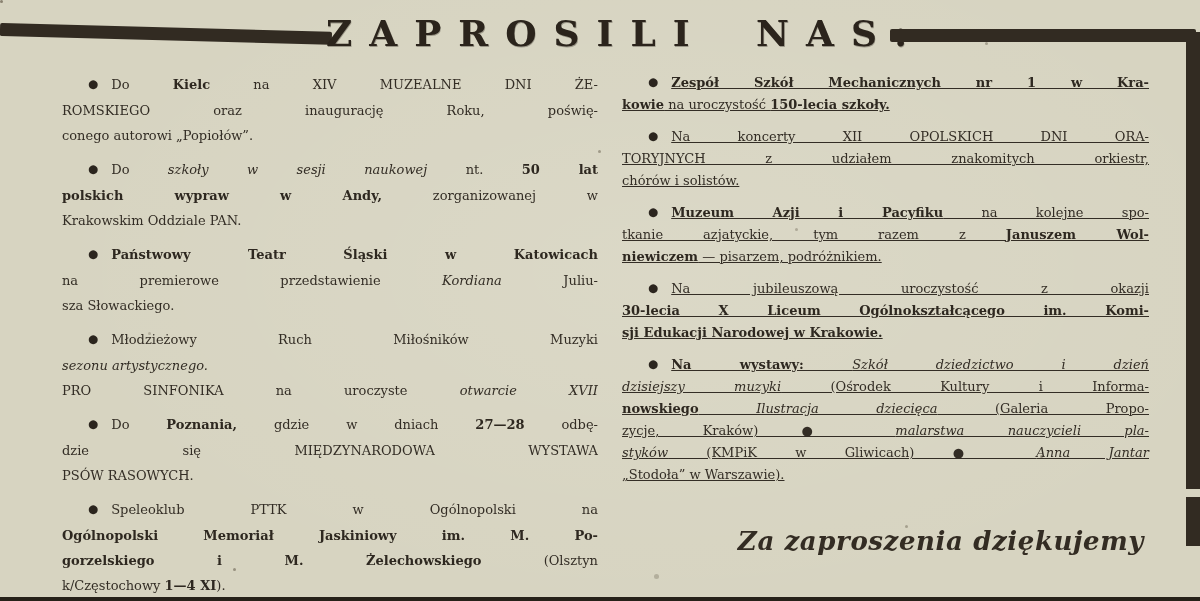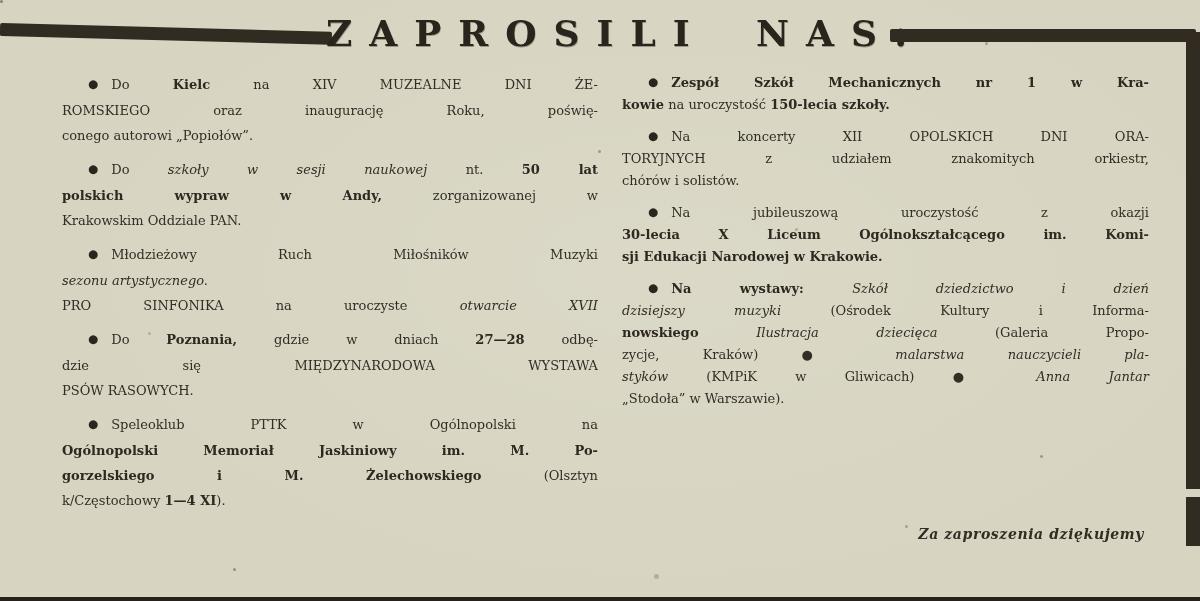--- a/index.html
+++ b/index.html
@@ -33,32 +33,32 @@
   .edge-lower{left:1186px;top:497px;width:14px;height:49px;}
   .bottom-rule{left:0;top:597px;width:1200px;height:4px;background:#262119;}
   .title{
     position:absolute;left:326px;top:12px;
     font-size:36px;font-weight:bold;color:#2b241c;
     letter-spacing:17px;word-spacing:20px;white-space:nowrap;
     text-shadow:0.6px 0.6px 0 rgba(43,36,28,.35);
   }
   .col{position:absolute;top:72px;font-size:13px;}
   .col-left{left:62px;width:536px;}
-  .col-right{left:622px;width:527px;}
+  .col-right{left:622px;width:527px;text-decoration:underline;}
   .col-left .item{line-height:25px;margin:0 0 9px 0;}
   .col-right .item{line-height:22px;margin:0 0 10px 0;}
   .line{text-align:justify;text-align-last:justify;}
   .line.lastline{text-align-last:left;}
   .line.first{padding-left:26px;}
   .bullet{display:inline-block;margin-right:13px;transform:translateY(-1px);font-size:0.9em;color:#2b251e;}
   .seg.b{font-weight:bold;color:#2e2820;}
   .seg.i{font-style:italic;}
   .footer{
     position:absolute;right:56px;top:526px;
-    font-size:14px;font-weight:bold;font-style:italic;
+    font-size:26px;font-weight:bold;font-style:italic;
     letter-spacing:0.6px;color:#332c23;
   }
 </style>
 </head>
 <body>
 
 <div class="page">
   <div class="specks"></div>
 
   <div class="rule rule-left"></div>
@@ -71,20 +71,25 @@
   <div class="col col-left">
       <div class="item">
         <div class="line first"><span class="bullet">●</span><span class="seg r">Do </span><span class="seg b">Kielc</span><span class="seg r"> na XIV MUZEALNE DNI ŻE-</span></div>
         <div class="line"><span class="seg r">ROMSKIEGO oraz inaugurację Roku, poświę-</span></div>
         <div class="line lastline"><span class="seg r">conego autorowi „Popiołów”.</span></div>
       </div>
       <div class="item">
         <div class="line first"><span class="bullet">●</span><span class="seg r">Do </span><span class="seg i">szkoły w sesji naukowej</span><span class="seg r"> nt. </span><span class="seg b">50 lat</span></div>
         <div class="line"><span class="seg b">polskich wypraw w Andy,</span><span class="seg r"> zorganizowanej w</span></div>
         <div class="line lastline"><span class="seg r">Krakowskim Oddziale PAN.</span></div>
+      </div>
+      <div class="item">
+        <div class="line first"><span class="bullet">●</span><span class="seg b">Państwowy Teatr Śląski w Katowicach</span></div>
+        <div class="line"><span class="seg r">na premierowe przedstawienie </span><span class="seg i">Kordiana</span><span class="seg r"> Juliu-</span></div>
+        <div class="line lastline"><span class="seg r">sza Słowackiego.</span></div>
       </div>
       <div class="item">
         <div class="line first"><span class="bullet">●</span><span class="seg r">Młodzieżowy Ruch Miłośników Muzyki</span></div>
         <div class="line lastline"><span class="seg i">sezonu artystycznego.</span></div>
         <div class="line"><span class="seg r">PRO SINFONIKA na uroczyste </span><span class="seg i">otwarcie XVII</span></div>
       </div>
       <div class="item">
         <div class="line first"><span class="bullet">●</span><span class="seg r">Do </span><span class="seg b">Poznania,</span><span class="seg r"> gdzie w dniach </span><span class="seg b">27—28</span><span class="seg r"> odbę-</span></div>
         <div class="line"><span class="seg r">dzie się MIĘDZYNARODOWA WYSTAWA</span></div>
         <div class="line lastline"><span class="seg r">PSÓW RASOWYCH.</span></div>
@@ -100,20 +105,25 @@
       <div class="item">
         <div class="line first"><span class="bullet">●</span><span class="seg b">Zespół Szkół Mechanicznych nr 1 w Kra-</span></div>
         <div class="line lastline"><span class="seg b">kowie</span><span class="seg r"> na uroczystość </span><span class="seg b">150-lecia szkoły.</span></div>
       </div>
       <div class="item">
         <div class="line first"><span class="bullet">●</span><span class="seg r">Na koncerty XII OPOLSKICH DNI ORA-</span></div>
         <div class="line"><span class="seg r">TORYJNYCH z udziałem znakomitych orkiestr,</span></div>
         <div class="line lastline"><span class="seg r">chórów i solistów.</span></div>
       </div>
       <div class="item">
+        <div class="line first"><span class="bullet">●</span><span class="seg b">Muzeum Azji i Pacyfiku</span><span class="seg r"> na kolejne spo-</span></div>
+        <div class="line"><span class="seg r">tkanie azjatyckie, tym razem z </span><span class="seg b">Januszem Wol-</span></div>
+        <div class="line lastline"><span class="seg b">niewiczem</span><span class="seg r"> — pisarzem, podróżnikiem.</span></div>
+      </div>
+      <div class="item">
         <div class="line first"><span class="bullet">●</span><span class="seg r">Na jubileuszową uroczystość z okazji</span></div>
         <div class="line"><span class="seg b">30-lecia X Liceum Ogólnokształcącego im. Komi-</span></div>
         <div class="line lastline"><span class="seg b">sji Edukacji Narodowej w Krakowie.</span></div>
       </div>
       <div class="item">
         <div class="line first"><span class="bullet">●</span><span class="seg b">Na wystawy: </span><span class="seg i">Szkół dziedzictwo i dzień</span></div>
         <div class="line"><span class="seg i">dzisiejszy muzyki</span><span class="seg r"> (Ośrodek Kultury i Informa-</span></div>
         <div class="line"><span class="seg b">nowskiego</span><span class="seg i"> Ilustracja dziecięca</span><span class="seg r"> (Galeria Propo-</span></div>
         <div class="line"><span class="seg r">zycje, Kraków) ● </span><span class="seg i">malarstwa nauczycieli pla-</span></div>
         <div class="line"><span class="seg i">styków</span><span class="seg r"> (KMPiK w Gliwicach) ● </span><span class="seg i">Anna Jantar</span></div>

